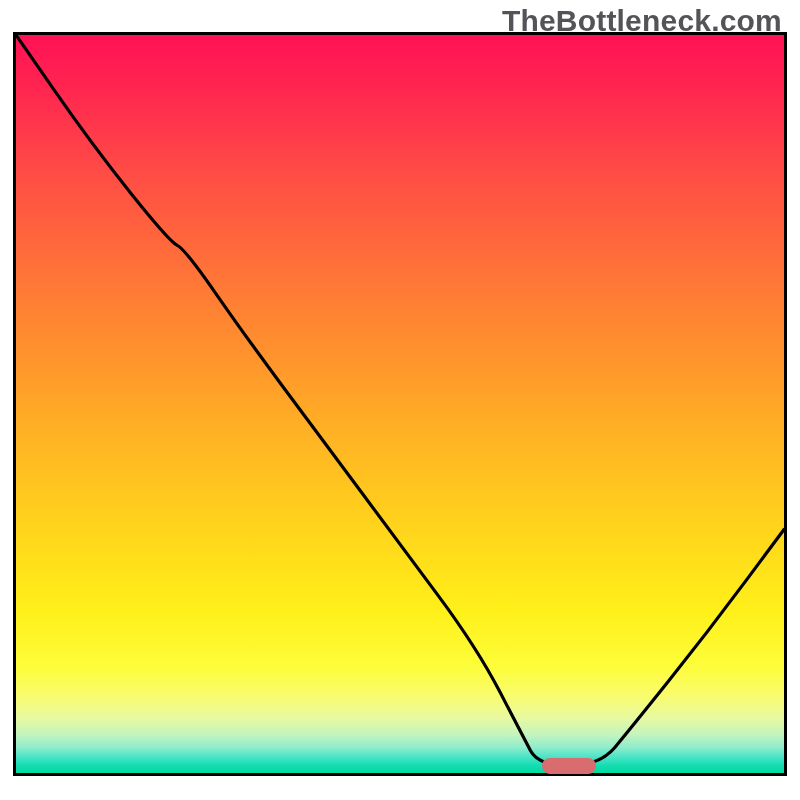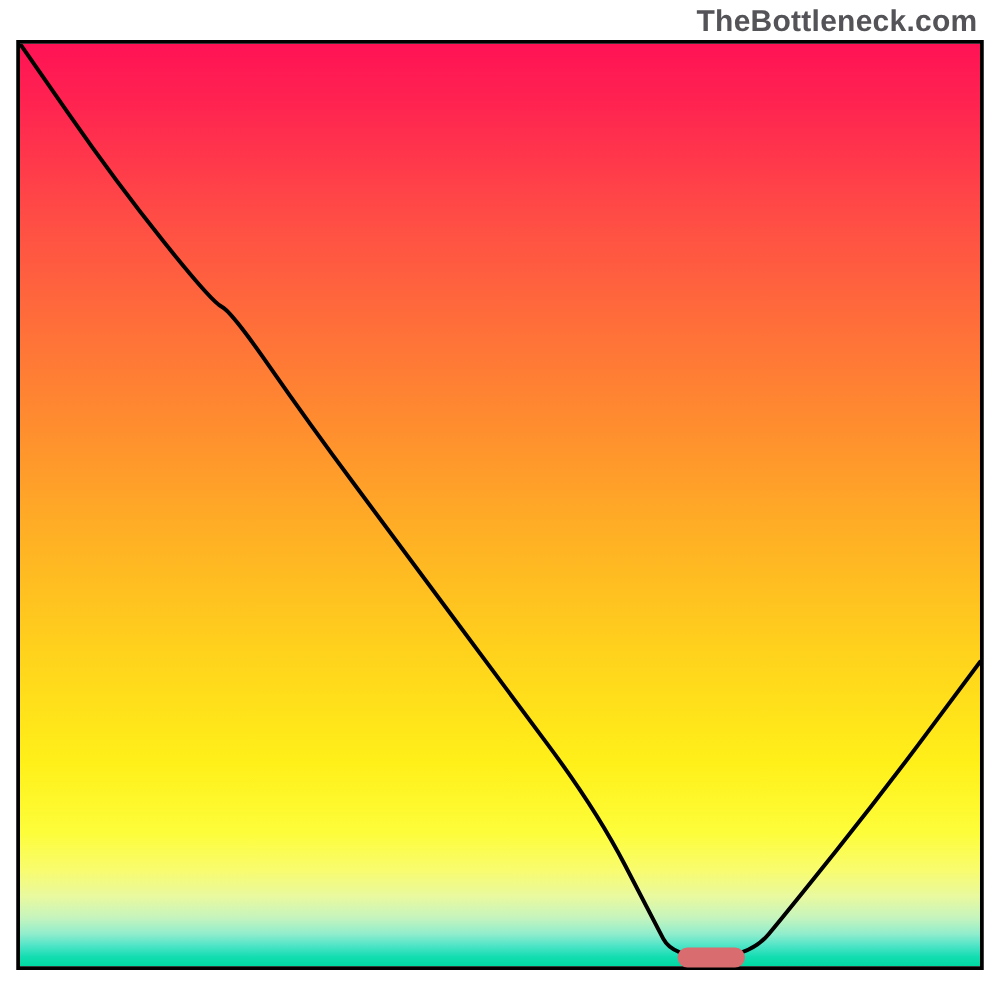--- a/index.html
+++ b/index.html
@@ -12,21 +12,21 @@
   }
   .container {
     position: relative;
     width: 800px;
     height: 800px;
   }
   .watermark {
     position: absolute;
     top: 4px;
     right: 18px;
-    font-size: 24px;
+    font-size: 30px;
     font-weight: 600;
     color: #535358;
     letter-spacing: 0.2px;
   }
   .plot-area {
     position: absolute;
     
     left: 13px;
     top: 32px;
     width: 774px;

